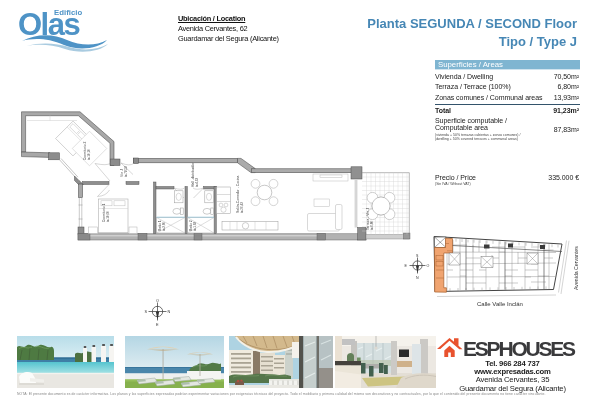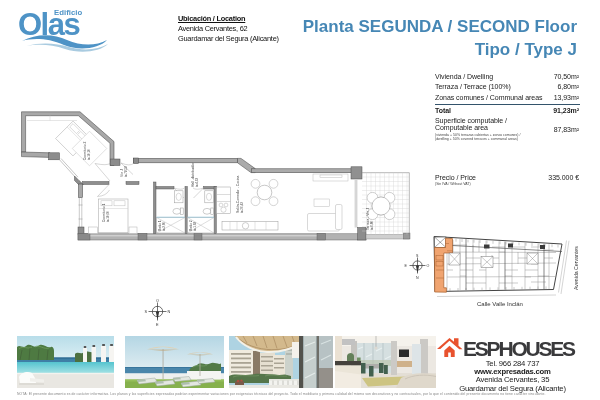--- a/index.html
+++ b/index.html
@@ -21,26 +21,27 @@
   <path d="M12 44 C 27 40, 42 41, 55 45 C 69 49, 84 48, 94 42 C 86 50, 66 52, 51 47 C 37 42, 23 42, 12 44 Z" fill="#A9CBE0"></path>
 </svg>
 </div>
 
 <div class="abs" style="left:162px;top:13.5px;width:180px;font-size:7.4px;letter-spacing:-0.25px;color:#111;line-height:1.4;margin-left:16px;">
   <div style="font-weight:bold;text-decoration:underline;">Ubicación / Location</div>
   <div>Avenida Cervantes, 62</div>
   <div>Guardamar del Segura (Alicante)</div>
 </div>
 
-<div class="abs" style="left:300px;top:15px;width:277px;text-align:right;color:#4687B5;font-weight:bold;font-size:17px;line-height:1.36;">
+<div class="abs" style="left:300px;top:15px;width:277px;text-align:right;color:#4687B5;font-weight:bold;font-size:13px;line-height:1.36;">
   Planta SEGUNDA / SECOND Floor<br>Tipo / Type J
 </div>
 
 <div class="abs" style="left:435px;top:0;width:145px;height:200px;">
 
+  <div class="abs" style="left:0;top:60px;width:145px;height:10px;background:#7FB5D1;border-bottom:1.5px solid #cfe3ee;color:#fff;font-size:7.8px;line-height:10px;padding-left:3px;box-sizing:border-box;">Superficies / Areas</div>
 
   <div class="trow" style="top:72.5px;">Vivienda / Dwelling<span class="tval">70,50m²</span></div>
 
   <div class="trow" style="top:83px;">Terraza / Terrace (100%)<span class="tval">6,80m²</span></div>
 
   <div class="trow" style="top:93.5px;">Zonas comunes / Communal areas<span class="tval">13,93m²</span></div>
 
   <div class="abs" style="left:0;top:103.5px;width:145px;height:0;border-top:1.8px solid #33536b;"></div>
 
   <div class="trow" style="top:106.5px;"><b>Total</b><span class="tval"><b>91,23m²</b></span></div>
@@ -539,19 +540,19 @@
   <path d="M-0.5 12.5 L12 1.5 L16.5 5.3 L16.5 1.8 L21 1.8 L21 9.2 L25 12.8 L21.8 12.8 L12 4.3 L2.8 12.5 Z" fill="#E8522E"></path>
   <path d="M6.8 14 L12 9.3 L17.2 14 L17.2 20.5 L6.8 20.5 Z" fill="#E8522E"></path>
   <rect x="10.7" y="16" width="2.6" height="4.5" fill="#ffffff"></rect>
   </g>
 
   <text x="29" y="20.5" font-size="21" font-weight="bold" fill="#3A3A3C" letter-spacing="-2.2">ESPHOUSES</text>
 </svg>
 </div>
 
 <div class="abs" style="left:440px;top:360px;width:145px;text-align:center;font-size:7.7px;letter-spacing:-0.2px;color:#222;line-height:1.07;">
-  <div style="font-weight:normal;">Tel. 966 284 737</div>
+  <div style="font-weight:bold;">Tel. 966 284 737</div>
   <div style="font-weight:bold;">www.expresadas.com</div>
   <div>Avenida Cervantes, 35</div>
   <div>Guardamar del Segura (Alicante)</div>
 </div>
 
 <div class="abs" style="left:17px;top:391.5px;width:575px;font-size:3.4px;letter-spacing:0.1px;color:#858585;white-space:nowrap;">NOTA: El presente documento es de carácter informativo. Los planos y las superficies expresadas podrían experimentar variaciones por exigencias técnicas del proyecto. Todo el mobiliario y primera calidad del mismo son decorativos y no contractuales, por lo que el contenido del presente documento no tiene carácter vinculante.</div>
 
 </body></html>

